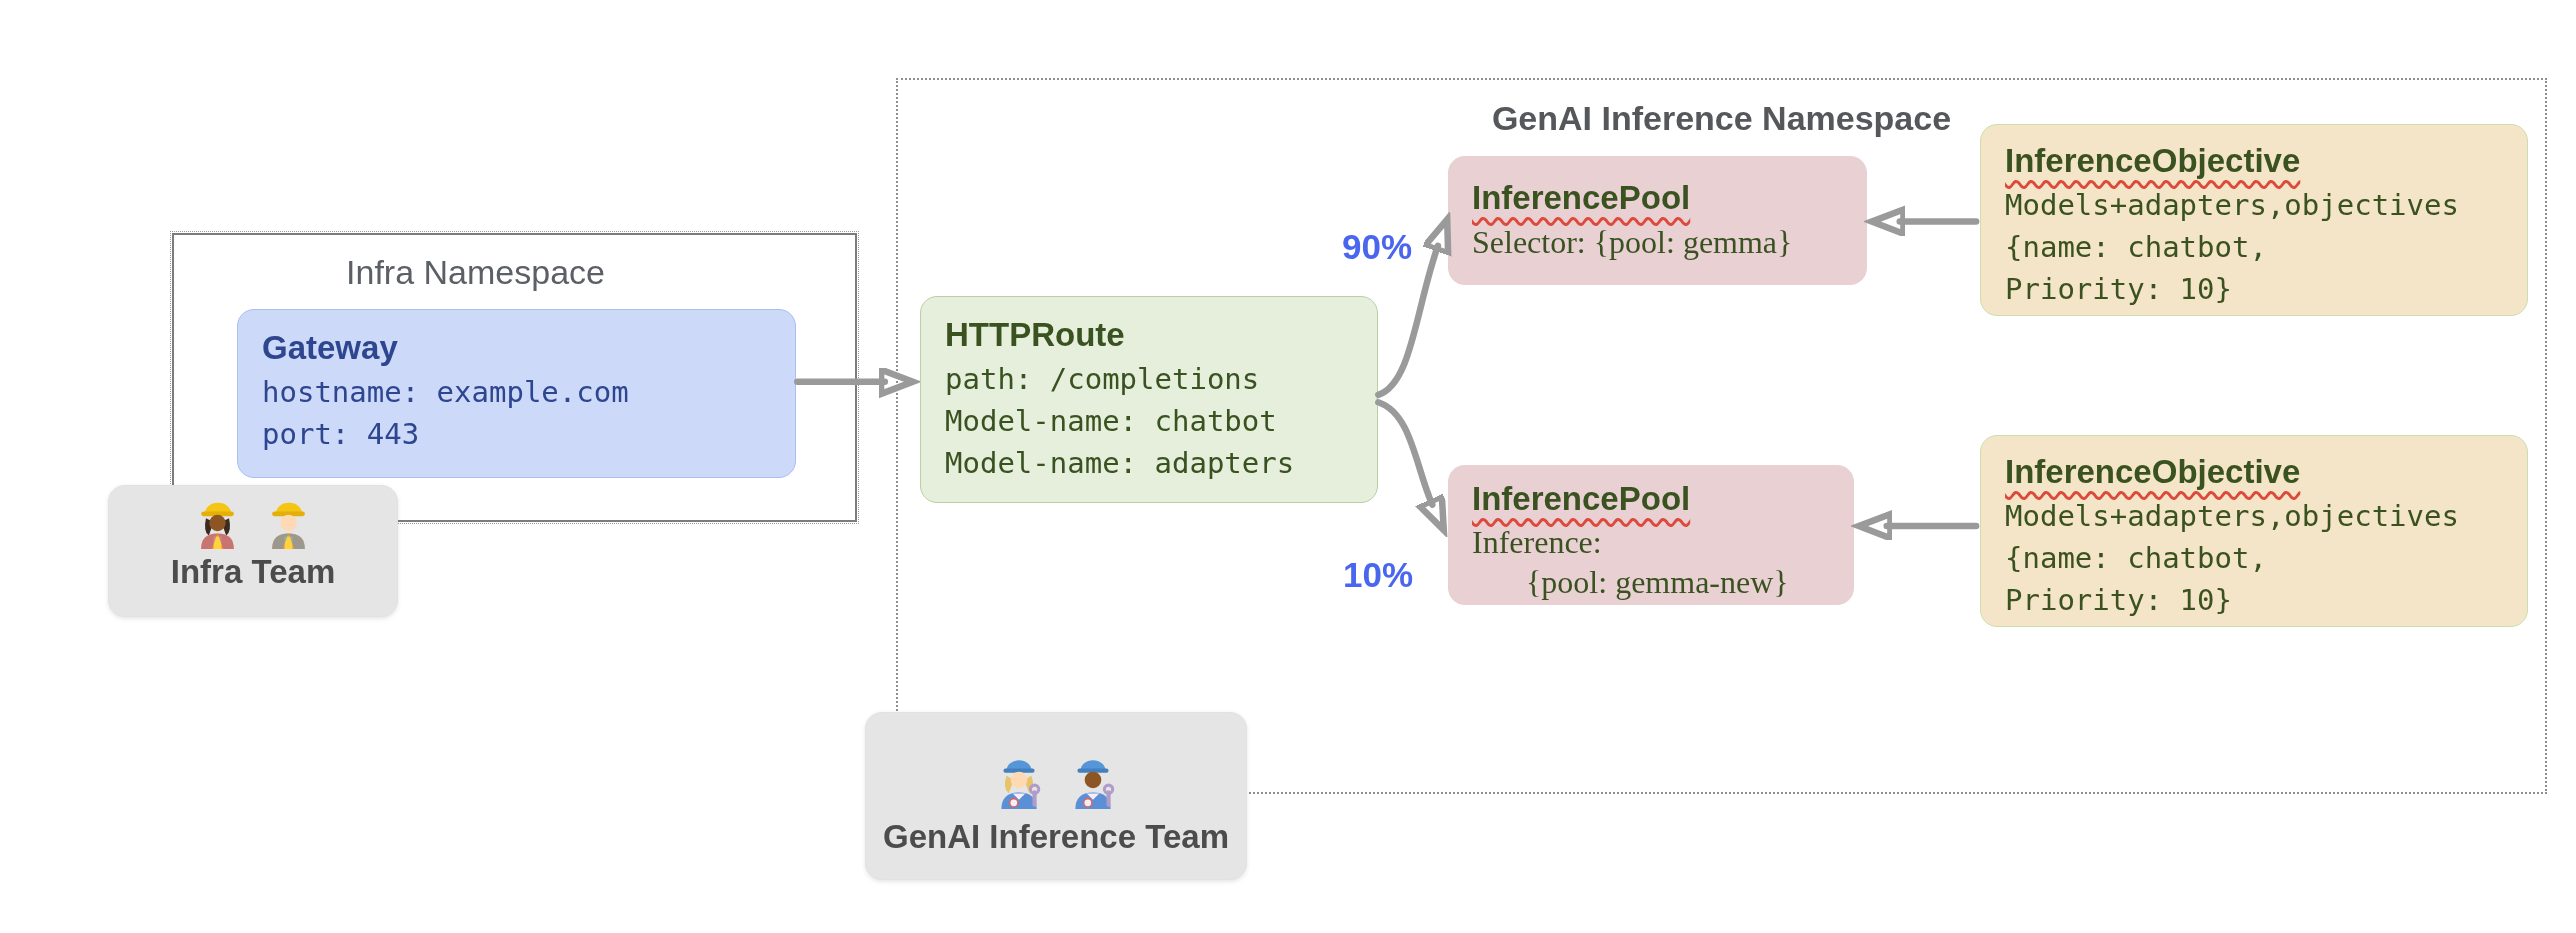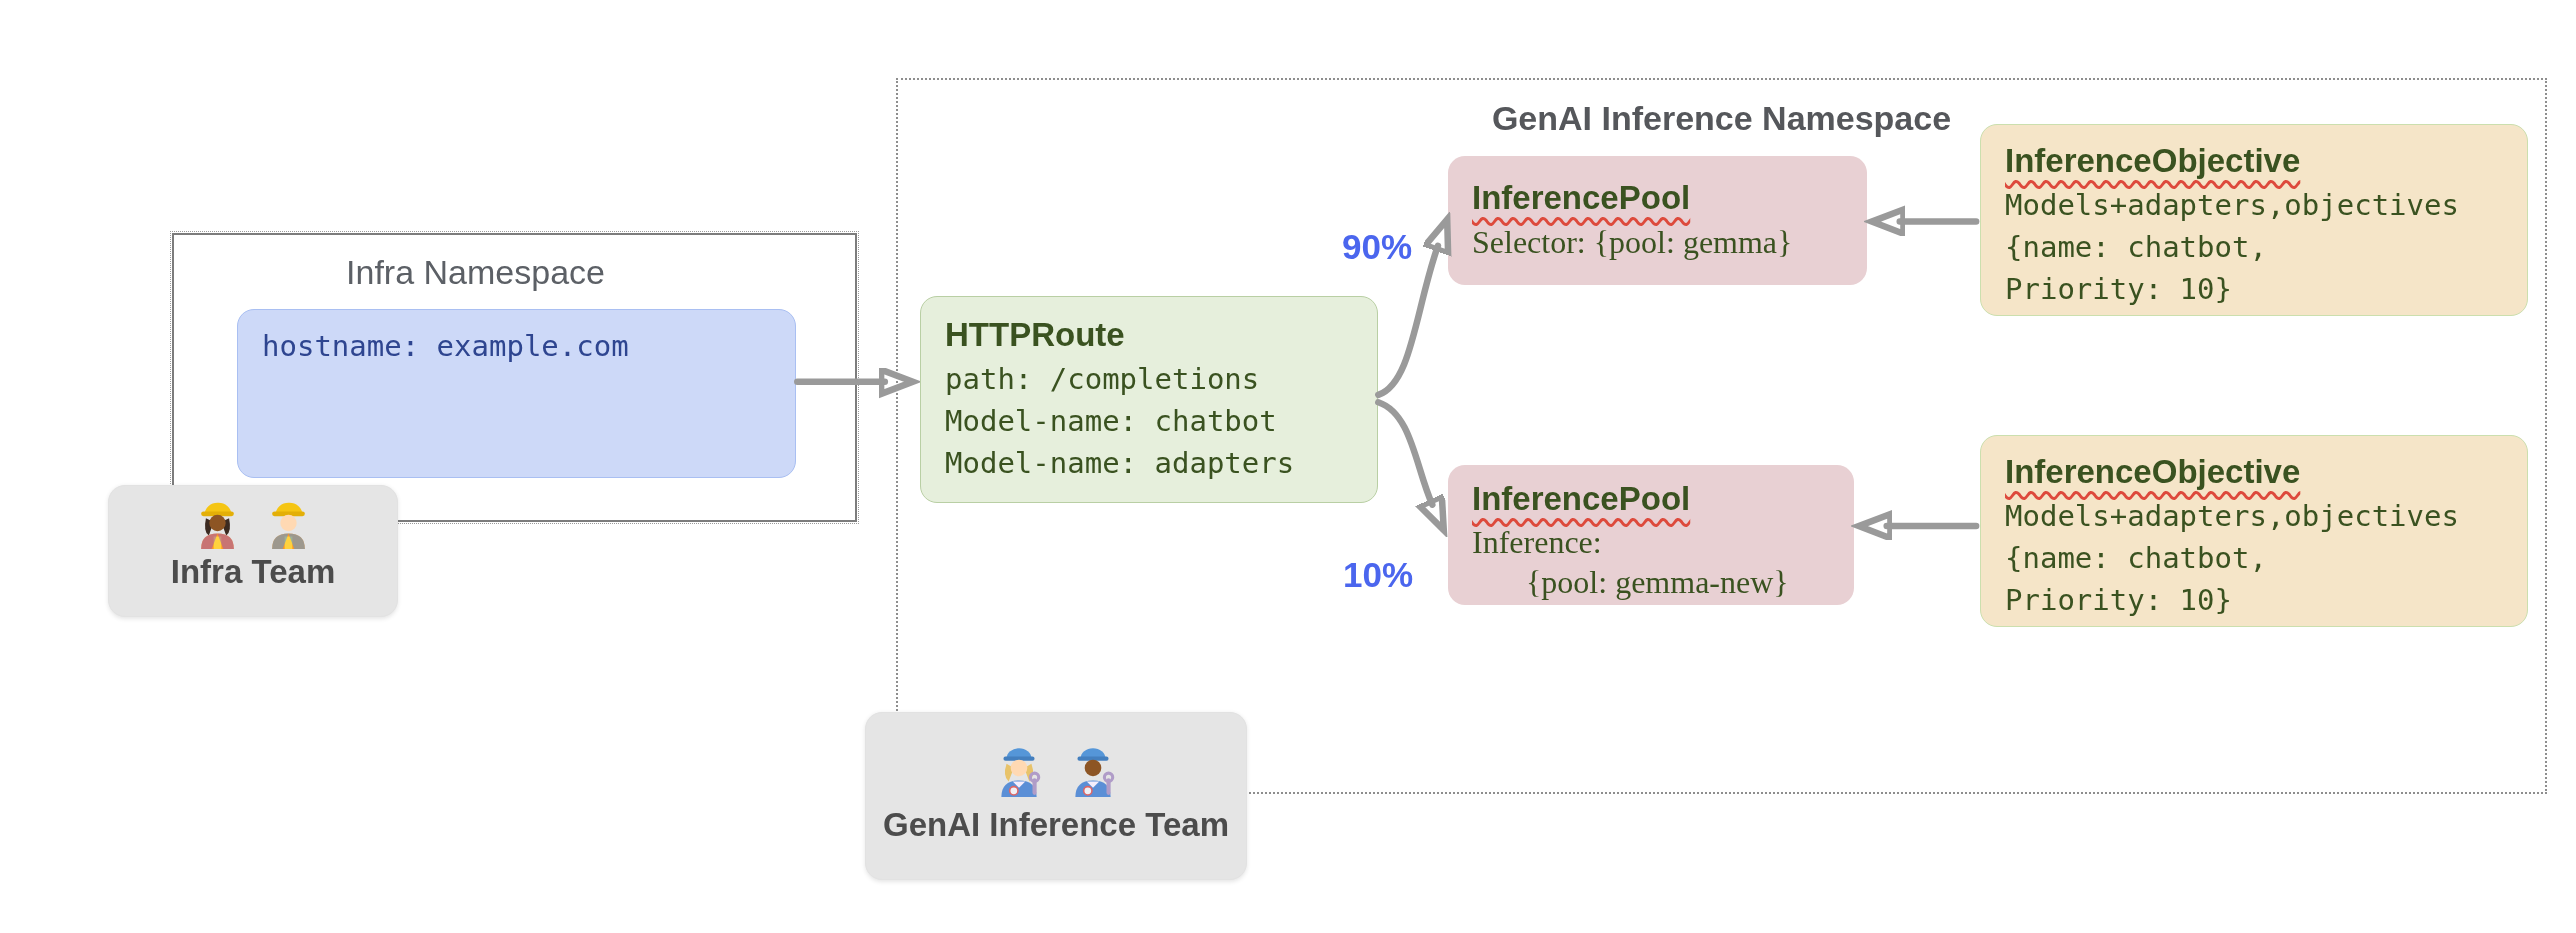--- a/index.html
+++ b/index.html
@@ -43,21 +43,23 @@
 
 <div id="canvas">
 
   <div class="abs ns-dotted" style="left:896px;top:78px;width:1651px;height:716px;"></div>
   <div class="abs ns-title bold" style="left:896px;top:99px;width:1651px;">GenAI Inference Namespace</div>
 
   <div class="abs ns-solid" style="left:172px;top:233px;width:685px;height:289px;background:#ffffff;"></div>
   <div class="abs ns-title" style="left:172px;top:253px;width:598px;padding-left:9px;">Infra Namespace</div>
 
   <div class="abs box gateway-box" style="left:237px;top:309px;width:559px;height:169px;">
+    <div class="box-title">Gateway</div>
     <div class="mono-line">hostname: example.com</div>
+    <div class="mono-line">port: 443</div>
   </div>
 
   <div class="abs team" style="left:108px;top:485px;width:290px;height:132px;padding-top:11.2px;">
     <div class="team-icons">
       <svg width="47" height="52" viewBox="0 0 48 54">
         <path d="M25 6 a13 11 0 0 1 13 11 L11 17 a13 11 0 0 1 13 -11 z" fill="#f5c513"></path>
         <rect x="7" y="15" width="34" height="5" rx="2.5" fill="#e3af08"></rect>
         <path d="M12 22 q-3 14 3 18 l5 -14 z" fill="#3b2a20"></path>
         <path d="M36 22 q3 14 -3 18 l-5 -14 z" fill="#3b2a20"></path>
         <circle cx="24" cy="27" r="8.5" fill="#8d5524"></circle>
@@ -115,21 +117,21 @@
 
   <div class="abs box objective-box" style="left:1980px;top:435px;width:548px;height:192px;padding-top:13px;">
     <div class="box-title">
       <span class="squiggle">InferenceObjective</span>
     </div>
     <div class="mono-line">Models+adapters,objectives</div>
     <div class="mono-line">{name: chatbot,</div>
     <div class="mono-line">Priority: 10}</div>
   </div>
 
-  <div class="abs team" style="left:865px;top:712px;width:382px;height:168px;padding-top:28px;">
+  <div class="abs team" style="left:865px;top:712px;width:382px;height:168px;padding-top:40px;">
     <div class="team-icons">
       <svg width="50" height="56" viewBox="0 0 48 54">
         <path d="M12 22 q-4 12 2 17 l5 -13 z" fill="#e8c36a"></path>
         <path d="M36 22 q4 12 -2 17 l-5 -13 z" fill="#e8c36a"></path>
         <path d="M24 7 a12 10 0 0 1 12 10 L12 17 a12 10 0 0 1 12 -10 z" fill="#5596d8"></path>
         <rect x="9" y="15" width="30" height="4" rx="2" fill="#447fbe"></rect>
         <circle cx="24" cy="26" r="8" fill="#ffd9b3"></circle>
         <path d="M7 54 q0 -16 17 -16 q17 0 17 16 z" fill="#5b8fd6"></path>
         <path d="M18 39 l6 6 l6 -6 z" fill="#f6eefc"></path>
         <circle cx="19" cy="48" r="4" fill="#f0f0f5" stroke="#d66" stroke-width="1.5"></circle>

